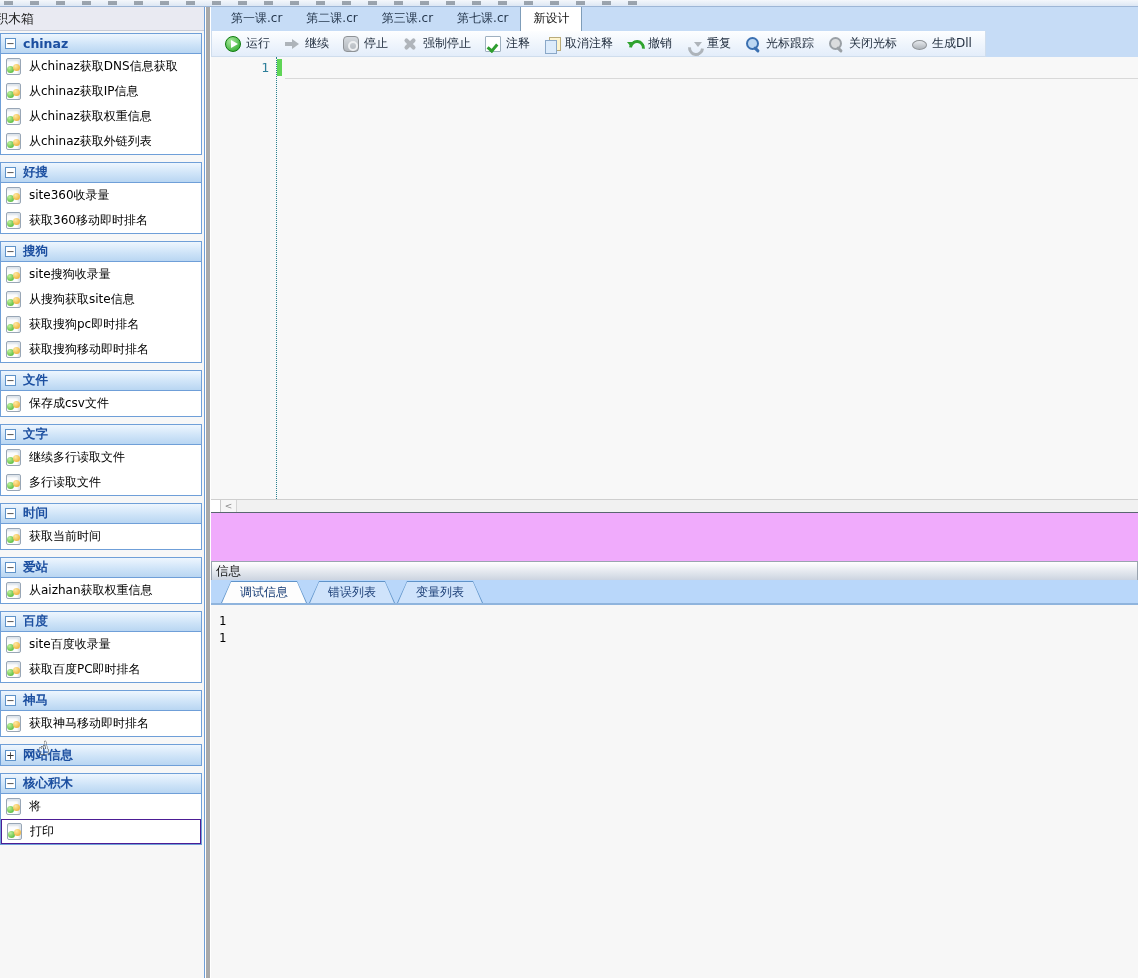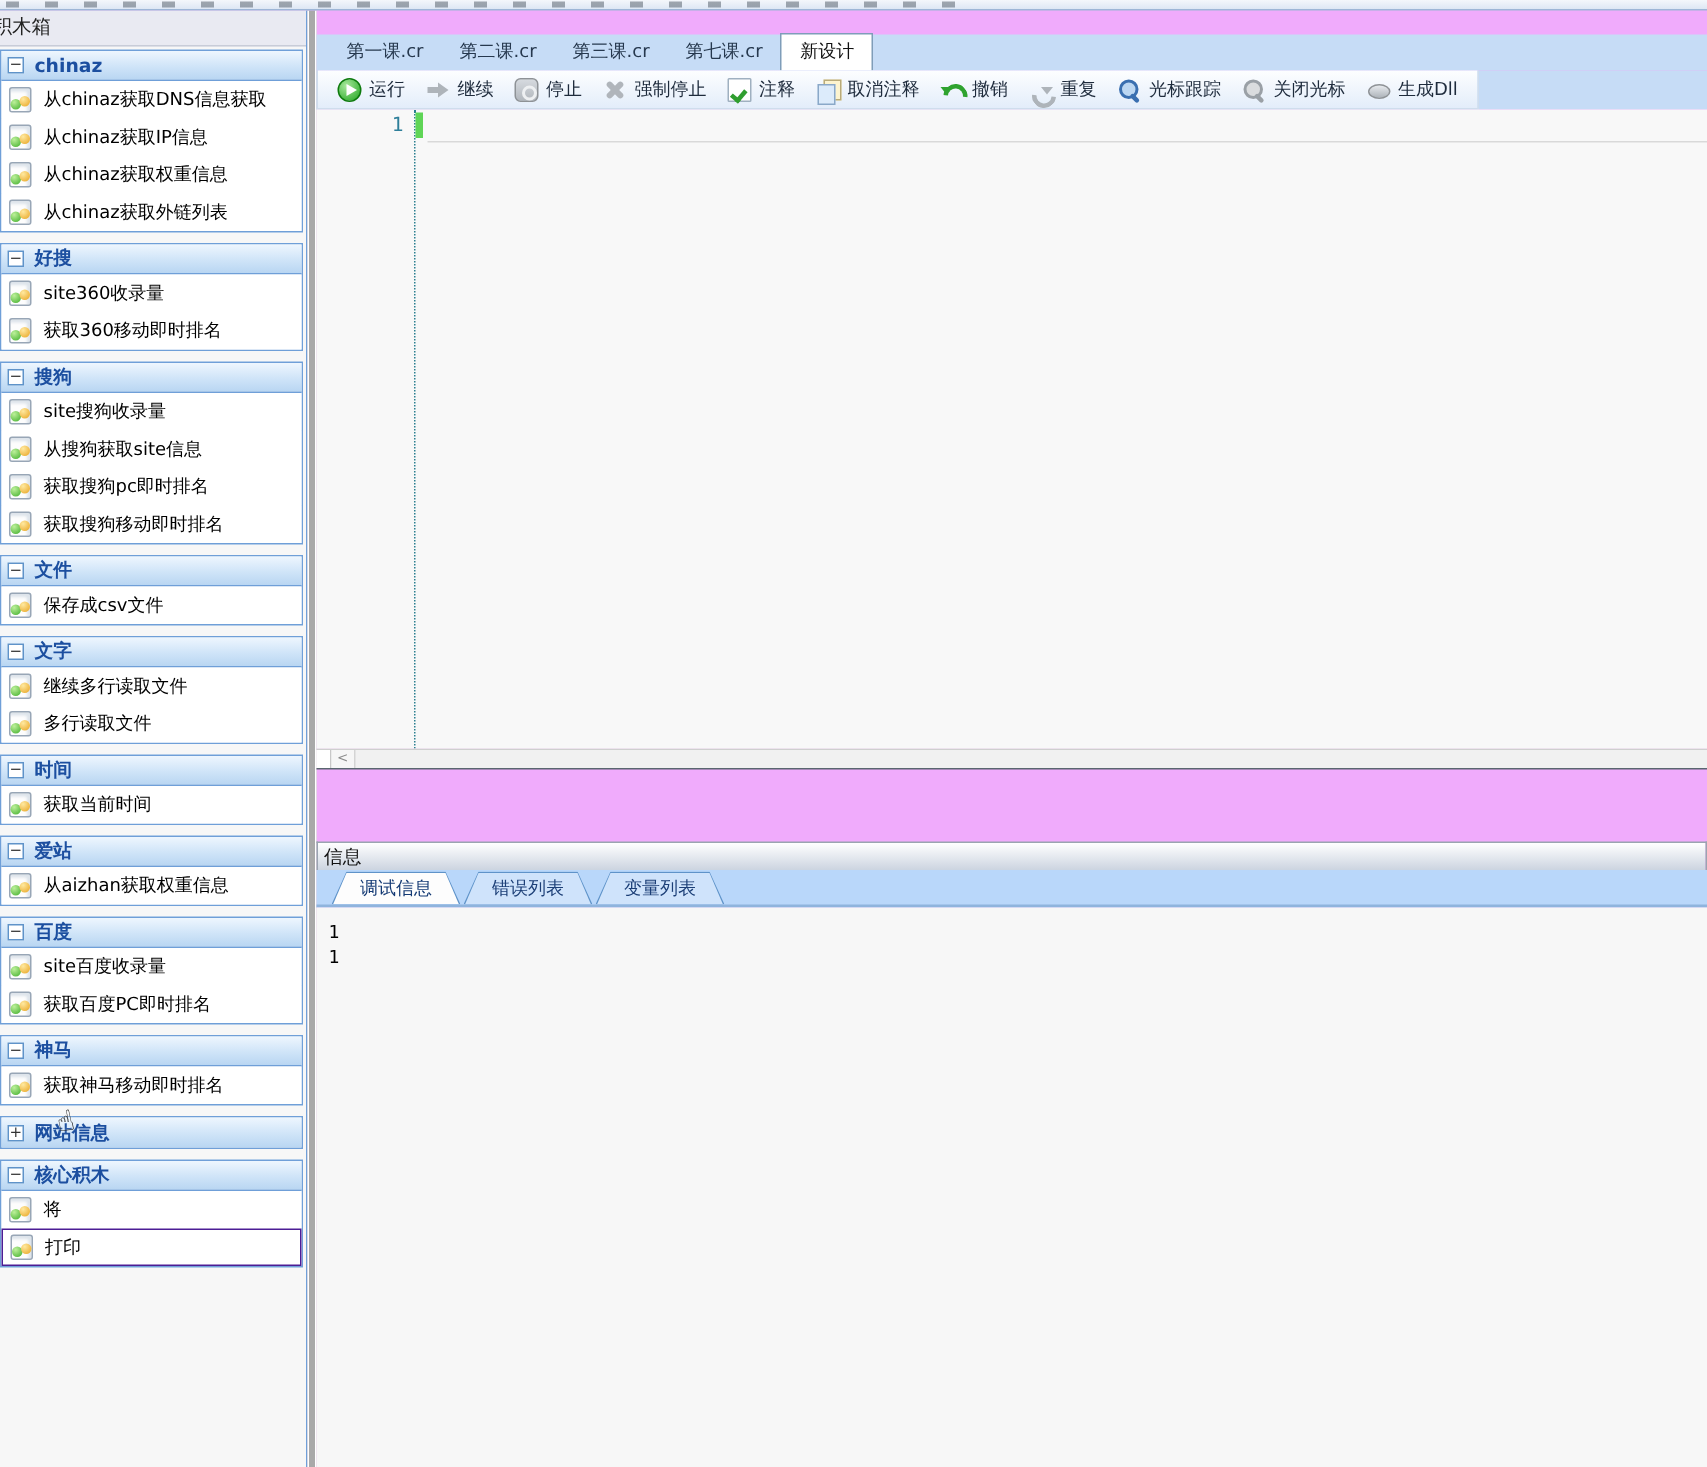--- a/index.html
+++ b/index.html
@@ -35,21 +35,21 @@
     background:radial-gradient(circle at 35% 30%,#bdf09a,#3fae2a); }
   .blk-icon::after { content:""; position:absolute; right:0px; bottom:3px; width:7px; height:7px; border-radius:50%;
     background:radial-gradient(circle at 35% 30%,#ffe9a0,#e8a31f); }
 
   
   .vsplit { width:6px; background:#a9a9a9; border-left:1px solid #fff; border-right:1px solid #fff; }
 
   
   .right { flex:1; display:flex; flex-direction:column; min-width:0; }
 
-  .tabbar { height:24px; background:#c6dcf6; display:flex; align-items:flex-end; padding-left:8px;margin-top:16px; }
+  .tabbar { height:24px; background:#c6dcf6; display:flex; align-items:flex-end; padding-left:8px; }
   .tab { padding:3px 12px 4px; color:#26384e; white-space:nowrap; }
   .tab.active { background:#fff; border:1px solid #7f9db9; border-bottom:none; color:#111; }
 
   .toolrow { height:26px; background:#c6dcf6; }
   .toolbar { display:inline-flex; align-items:center; height:26px; padding:0 6px;
     background:linear-gradient(#fdfeff,#e3edfa); border:1px solid #cfdded; border-top:none; }
   .tbtn { display:flex; align-items:center; gap:5px; padding:0 7px; height:24px; color:#1e2b3c; white-space:nowrap; cursor:default; }
 
   .tbicon { width:16px; height:16px; position:relative; display:inline-block; flex:none; }
   .i-run { background:radial-gradient(circle at 35% 30%,#a8e89c,#1fa41f); border-radius:50%; border:1px solid #0d7a0d; }

